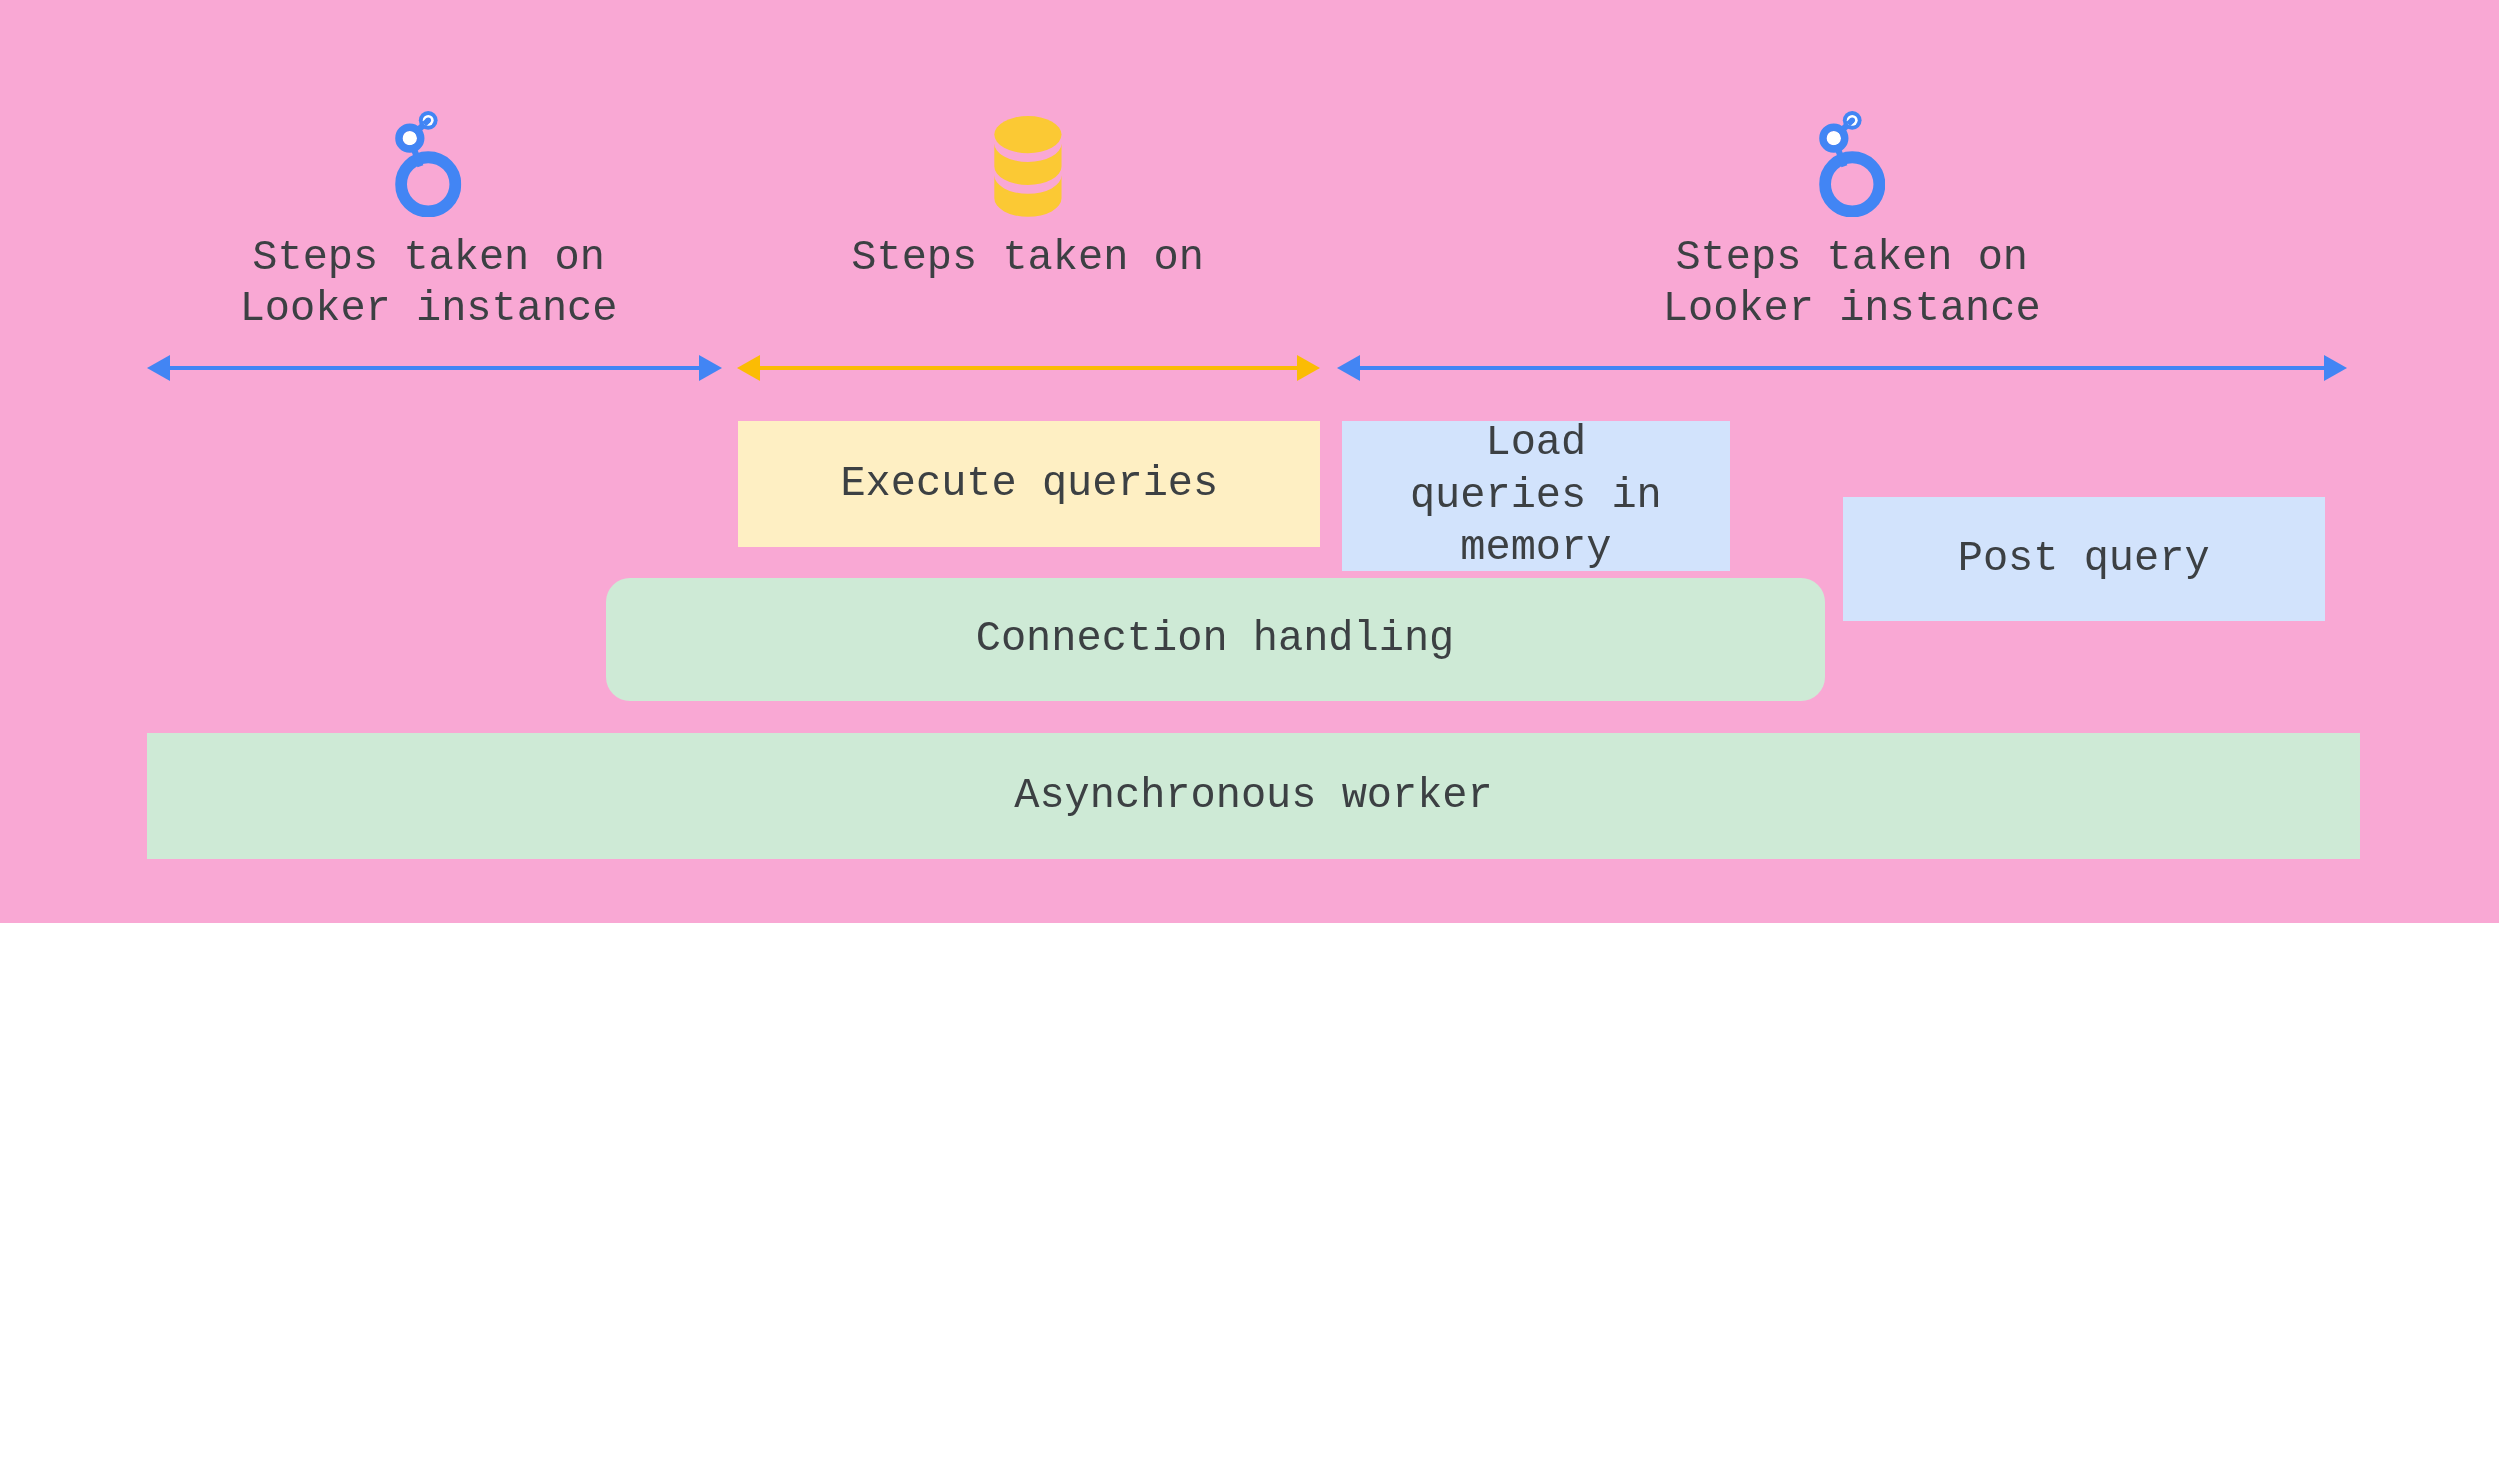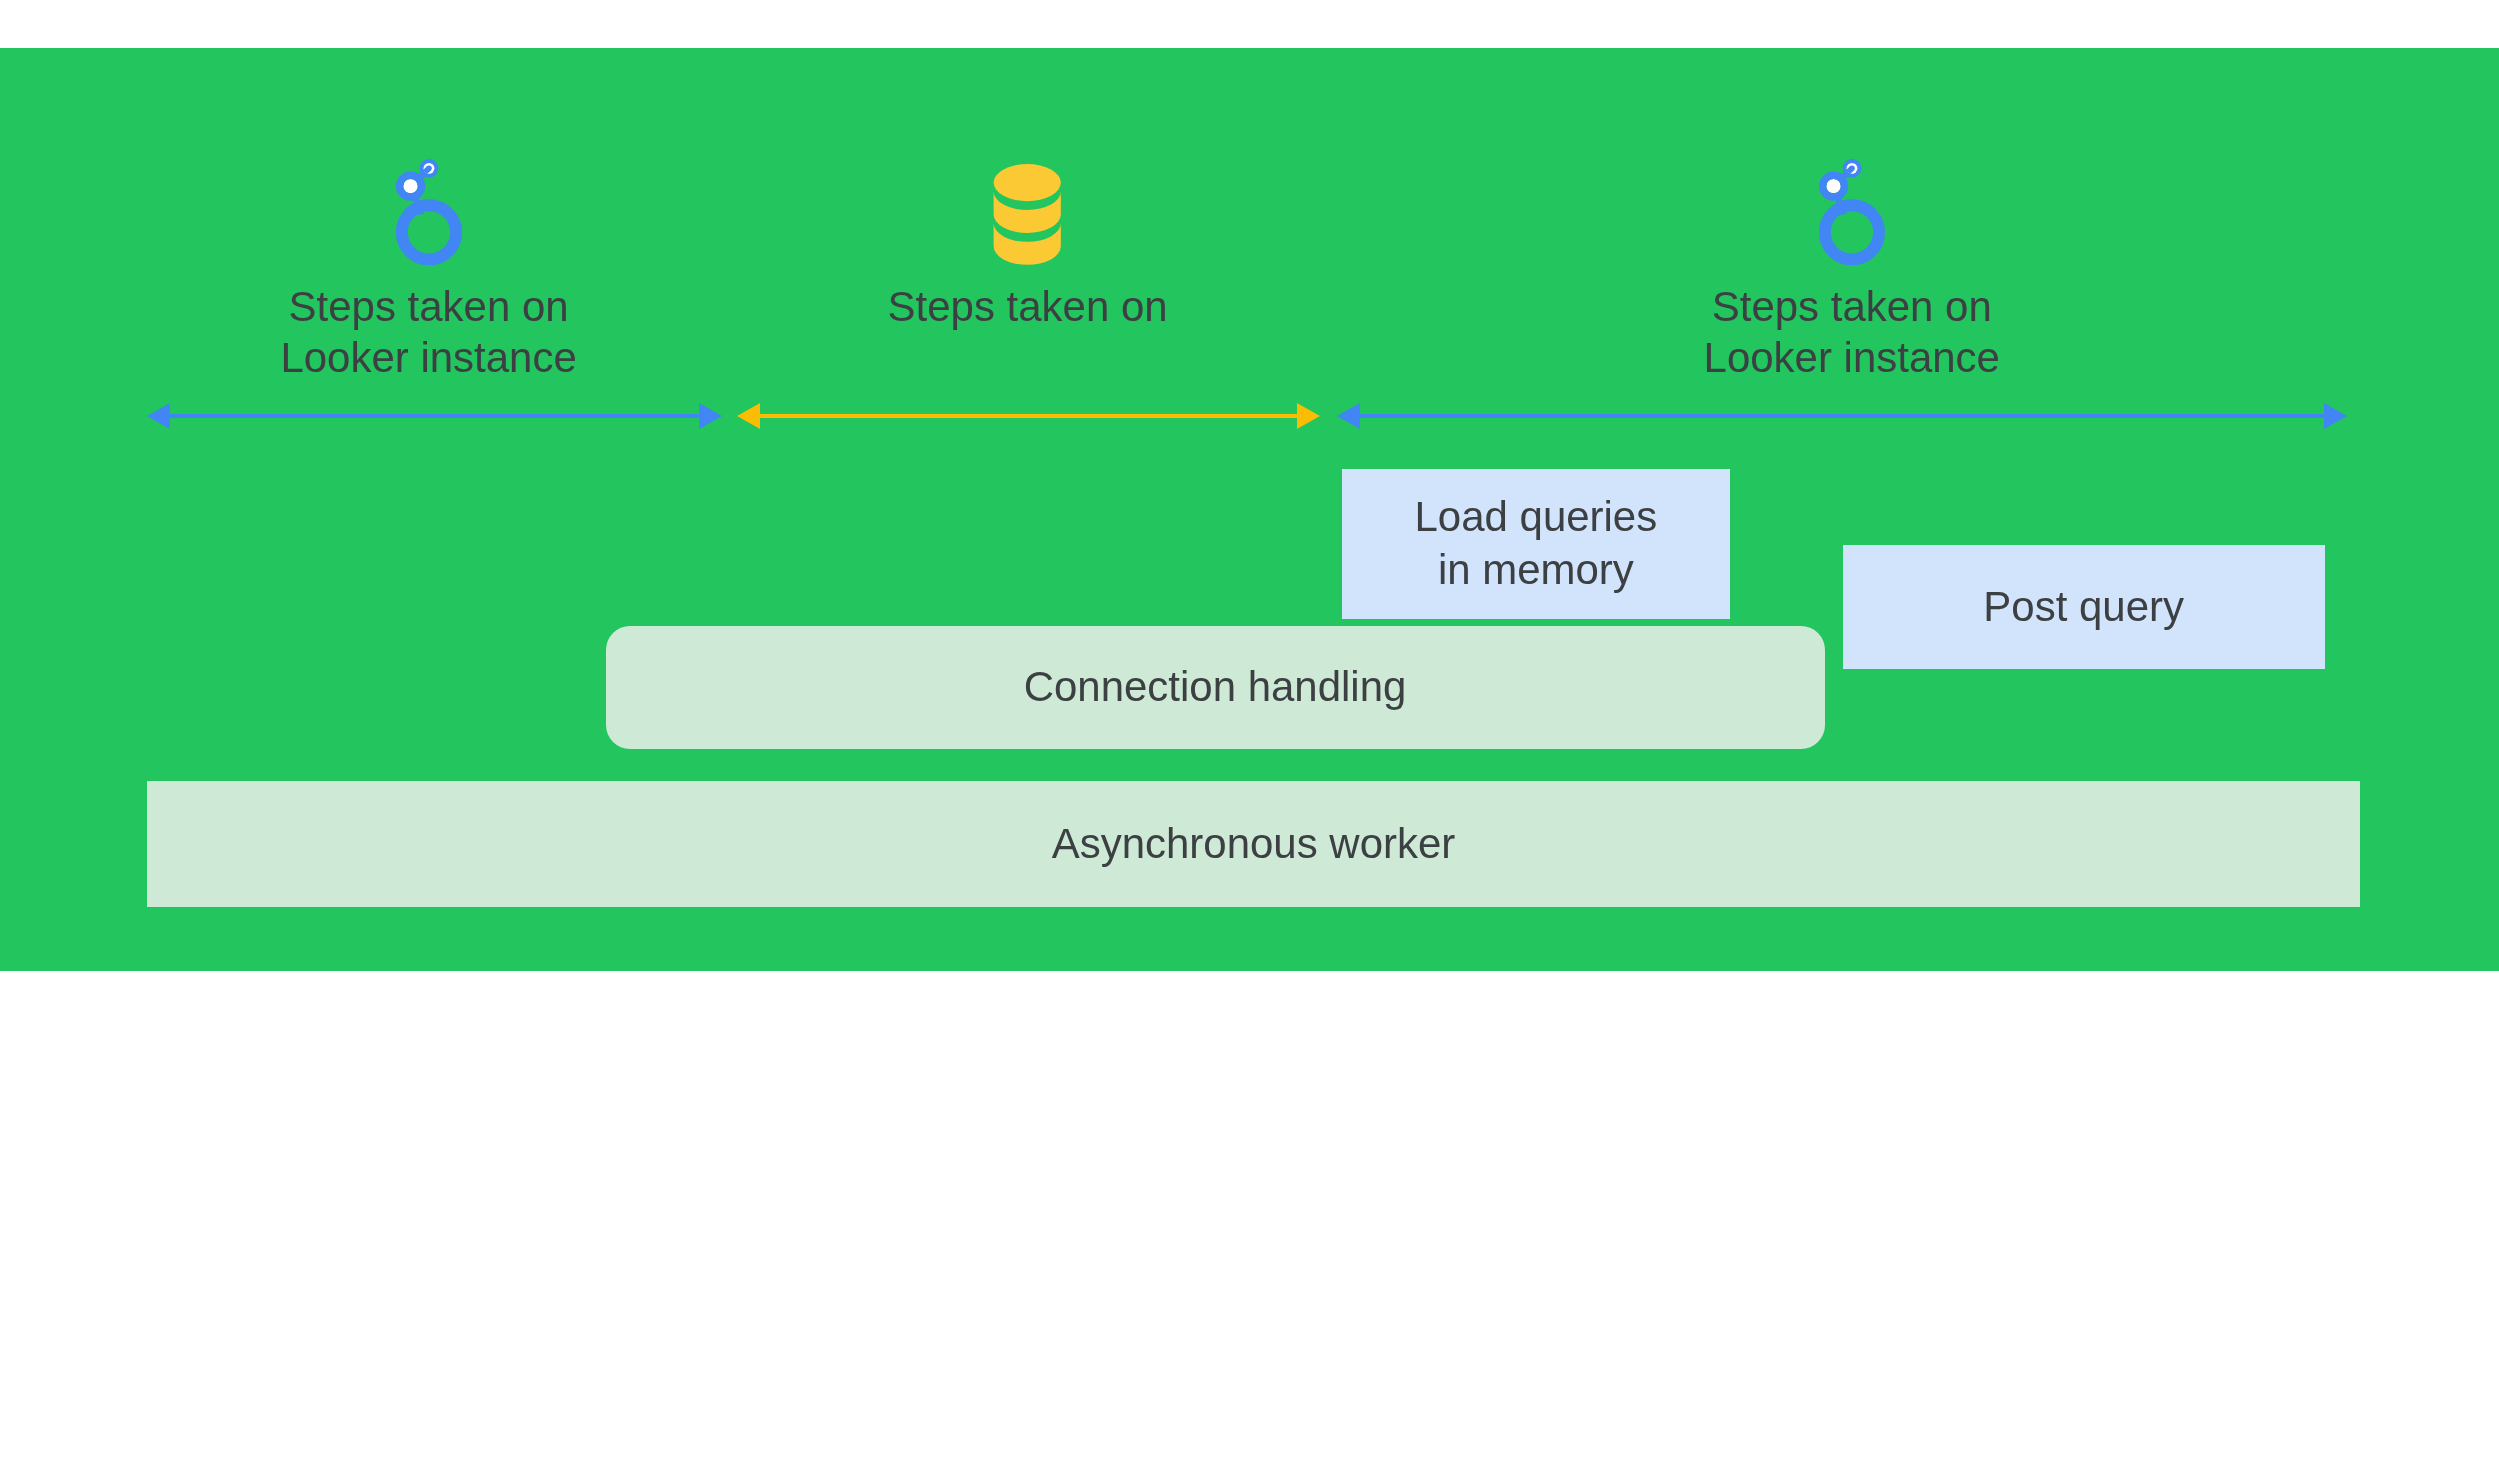--- a/index.html
+++ b/index.html
@@ -4,25 +4,24 @@
 <style>
   html, body {
     margin: 0;
     padding: 0;
     background: #ffffff;
   }
   .stage {
     position: relative;
     width: 100vw;
     height: 36.95vw; 
-    background: #22c55e;
+    background: #f9a8d4;
     overflow: hidden;
-    font-family: Liberation Sans, sans-serif;
+    font-family: Liberation Mono, monospace;
     color: #3C4043;
-    margin-top: 48px;
   }
 
   
   .section-header {
     position: absolute;
     top: 11.9%;
     transform: translateX(-50%);
     display: flex;
     flex-direction: column;
     align-items: center;
@@ -168,20 +167,23 @@
     <div class="bar"></div>
     <div class="head-right"></div>
   </div>
 
   <div class="arrow arrow-blue" style="left:53.5%; width:40.4%;">
     <div class="head-left"></div>
     <div class="bar"></div>
     <div class="head-right"></div>
   </div>
 
+  <div class="box fill-yellow box-execute">
+    <span class="box-label">Execute queries</span>
+  </div>
 
   <div class="box fill-blue box-load">
     <span class="box-label">Load queries in memory</span>
   </div>
 
 
   <div class="box fill-blue box-post">
     <span class="box-label">Post query</span>
   </div>
 

